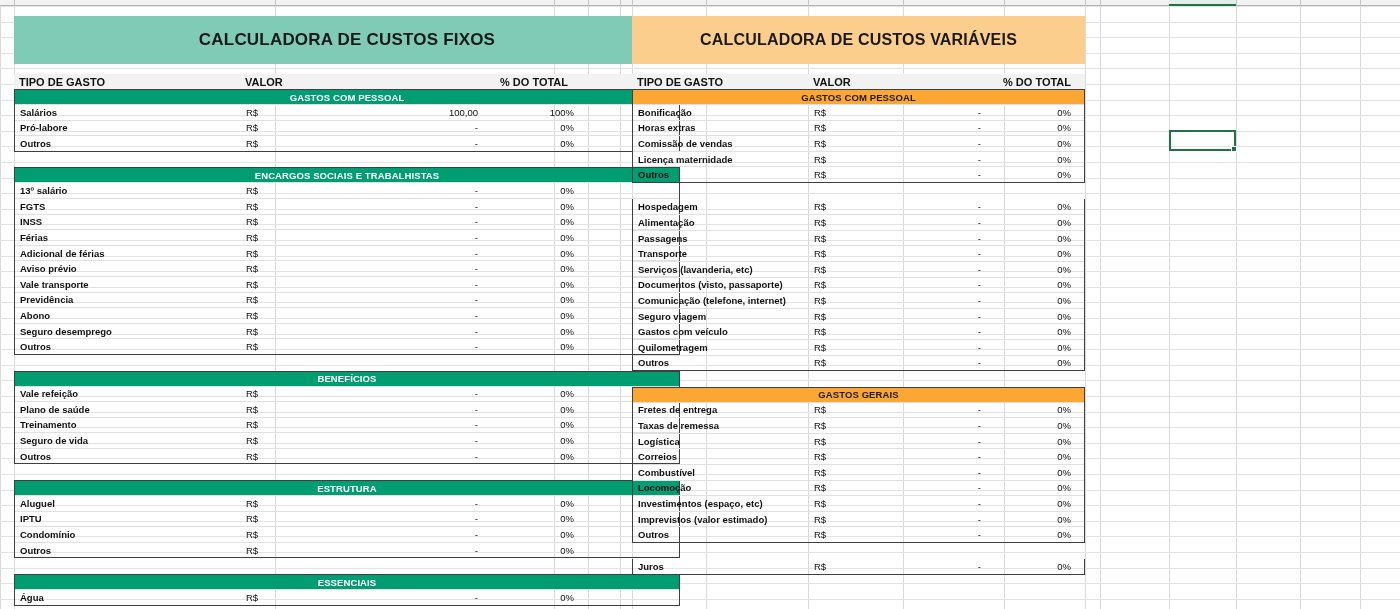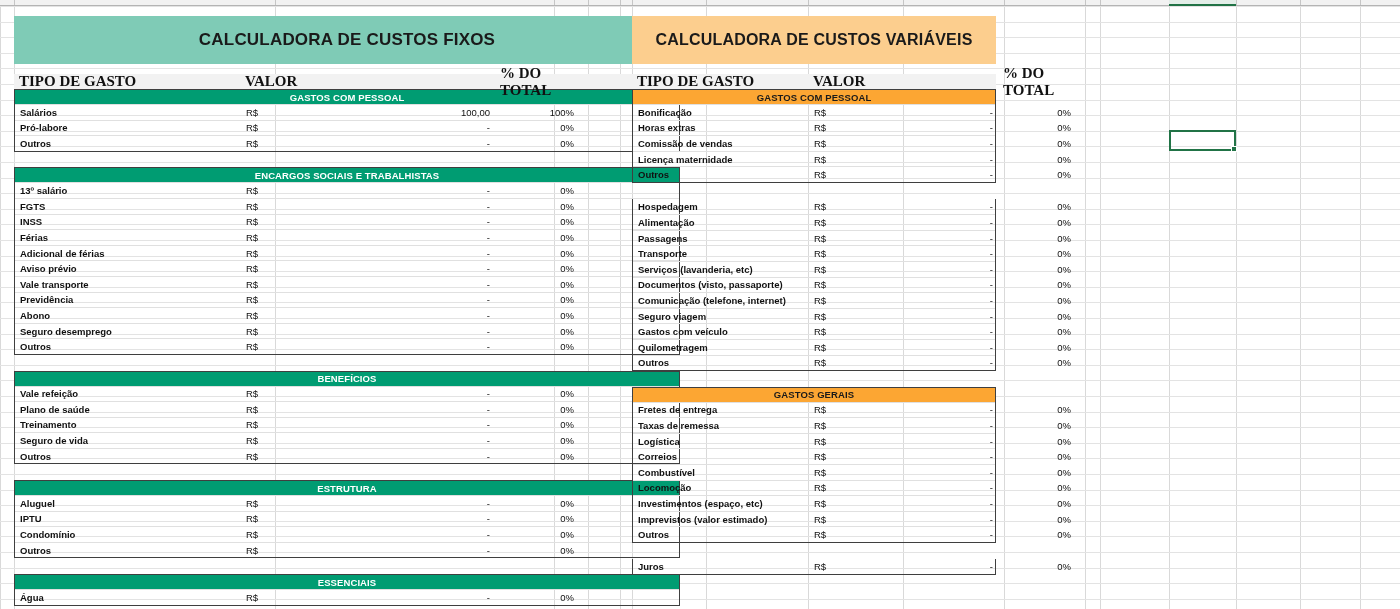--- a/index.html
+++ b/index.html
@@ -31,34 +31,34 @@
     border:2px solid #217346; background:transparent; z-index:5;
   }
   #selected-cell .fill-handle {
     position:absolute; right:-3px; bottom:-3px; width:6px; height:6px;
     background:#217346; border:1px solid #ffffff;
   }
 
   
   .calc { position:absolute; z-index:2; }
   #calc-fixos    { left:14px;  top:16px; width:666px; }
-  #calc-variaveis{ left:632px; top:16px; width:364px; }
+  #calc-variaveis{ left:632px; top:16px; width:453px; }
 
   .calc-title {
     height:48px; display:flex; align-items:center; justify-content:center;
     font-weight:bold; color:#1a1a1a; letter-spacing:.2px;
   }
   #calc-fixos .calc-title    { background:#7FCBB6; font-size:17px; }
   #calc-variaveis .calc-title{ background:#FCCE8E; font-size:16px; }
 
   .spacer-row { height:10px; }
 
   .col-headers {
-    display:flex; background:#f2f2f2; font-size:15px; font-weight:bold;
-    color:#111; height:15px; align-items:center;font-family:Liberation Serif, serif;
+    display:flex; background:#f2f2f2; font-size:11px; font-weight:bold;
+    color:#111; height:15px; align-items:center;
   }
   .col-headers .c1 { padding-left:5px; }
   .col-headers .c2 { padding-left:5px; }
   .col-headers .c3 { padding-left:5px; }
 
   .section { border:1px solid #3f3f3f; border-top:none; }
   .section-head {
     height:15px; display:flex; align-items:center; justify-content:center;
     font-size:9.5px; font-weight:bold; color:#ffffff; letter-spacing:.1px;
     border-top:1px solid #3f3f3f;
@@ -67,21 +67,21 @@
   .orange .section-head { background:#FCA633; color:#1a1a1a; }
 
   .row {
     display:flex; height:15.6px; align-items:center;
     border-top:1px solid #e0e0e0; font-size:9.5px; color:#111;
   }
   .row:first-of-type { border-top:none; }
   .cell-label  { padding-left:5px; font-weight:bold; white-space:nowrap; overflow:hidden; }
   .cell-value  { display:flex; align-items:center; position:relative; padding:0 6px 0 5px; }
   .cell-value .cur { }
-  .cell-value .amt { position:absolute; right:6px; }
+  .cell-value .amt { position:absolute; right:18px; }
   .cell-pct    { text-align:right; padding-right:13px; }
 
   
   #calc-fixos .c1, #calc-fixos .cell-label { width:226px; flex:0 0 226px; }
   #calc-fixos .c2, #calc-fixos .cell-value { width:255px; flex:0 0 255px; }
   #calc-fixos .c3, #calc-fixos .cell-pct   { width:91px;  flex:0 0 91px; }
 
   
   #calc-variaveis .c1, #calc-variaveis .cell-label { width:176px; flex:0 0 176px; }
   #calc-variaveis .c2, #calc-variaveis .cell-value { width:190px; flex:0 0 190px; }

